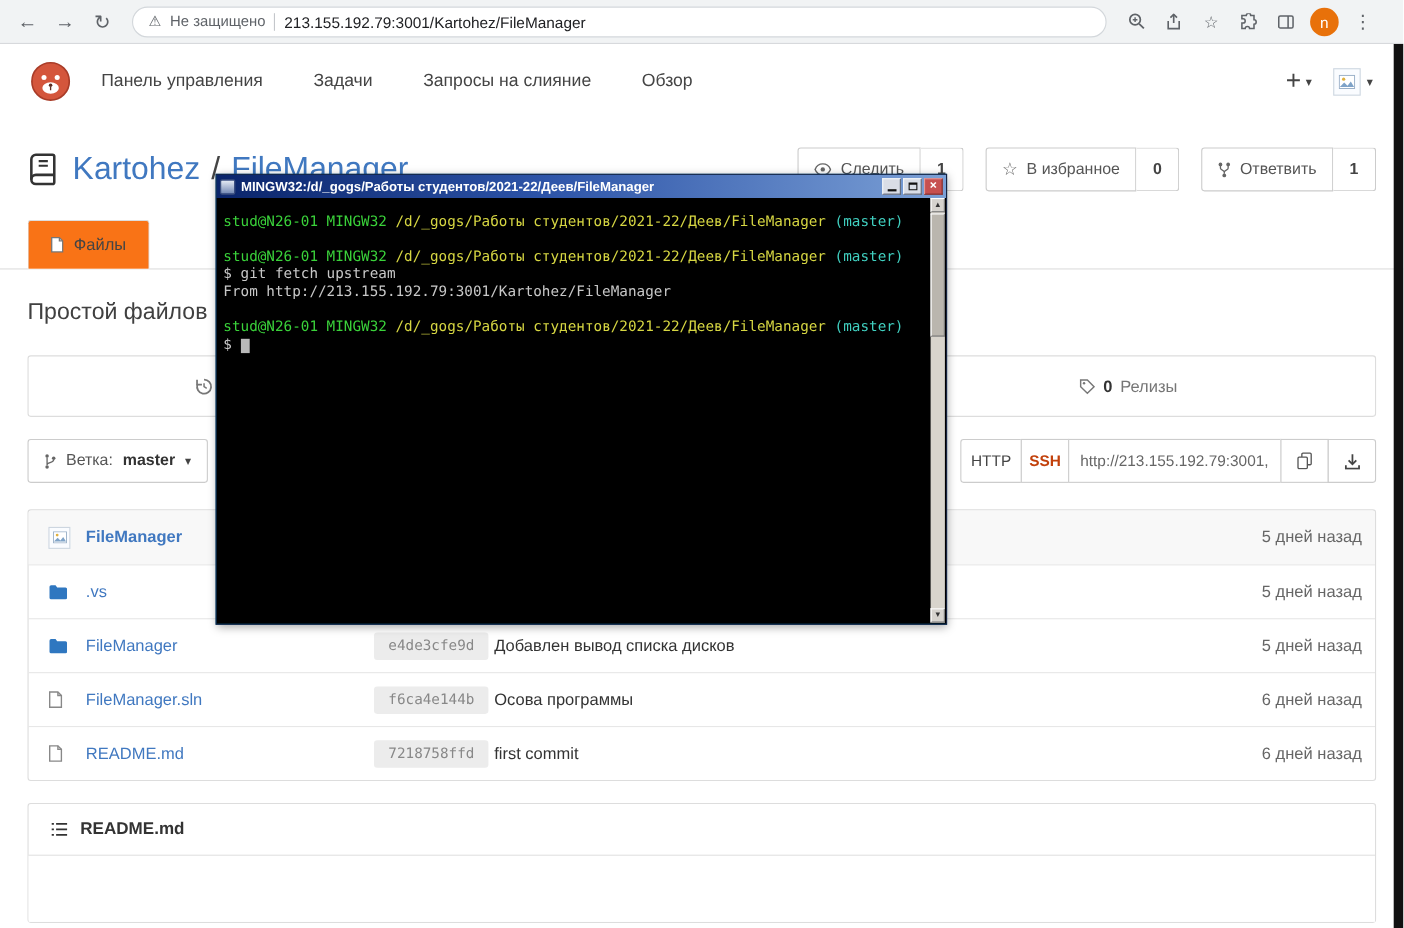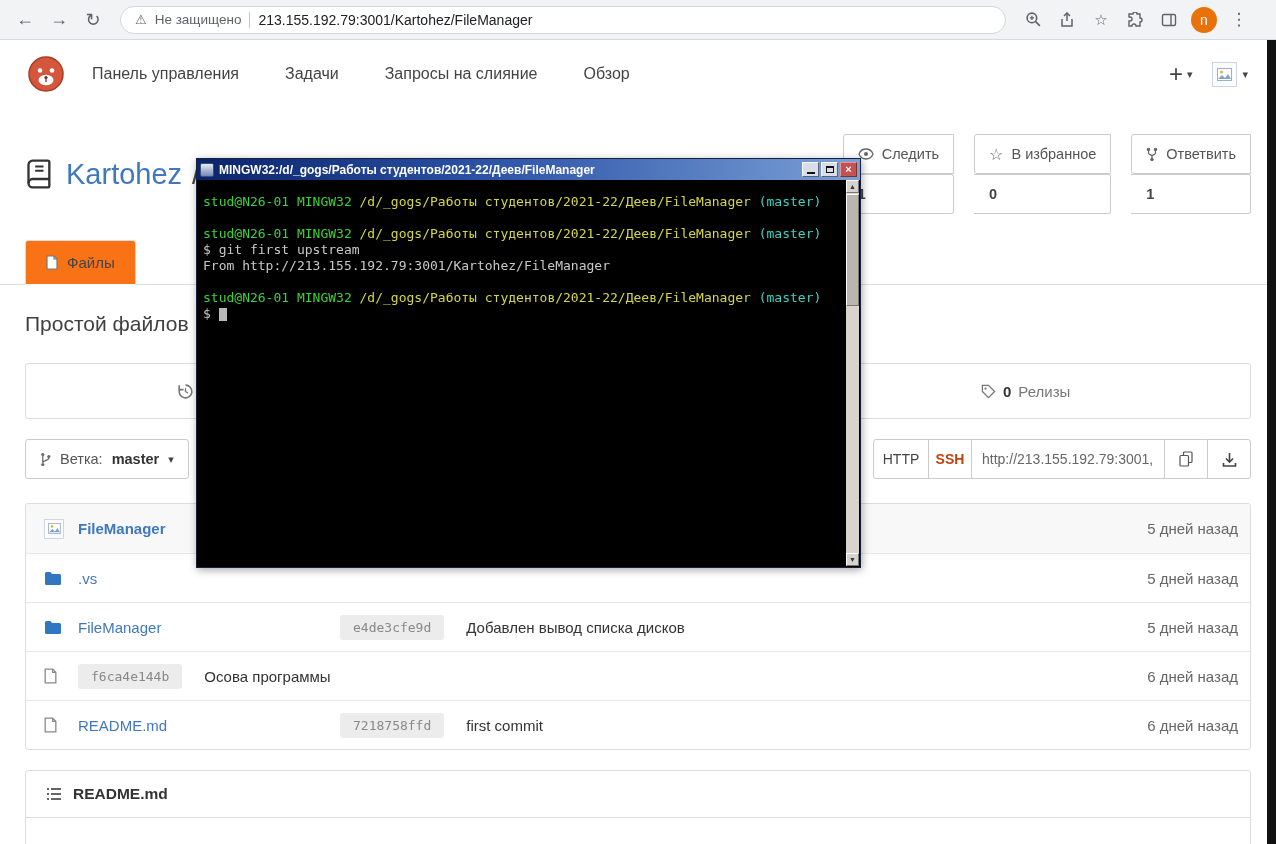--- a/index.html
+++ b/index.html
@@ -30,21 +30,21 @@
   .nav-avatar-wrap { display:flex; align-items:center; gap:5px; }
   .nav-avatar { width:25px; height:25px; border:1px solid #cdd6e0; background:#fafcff; display:flex; align-items:center; justify-content:center; }
 
   
   .repo-header { display:flex; align-items:center; padding:26px 25px 16px 25px; }
   .repo-book-icon { color:#333; margin-right:14px; display:flex; }
   .repo-title { font-size:29px; color:#4078c0; display:flex; align-items:baseline; gap:10px; }
   .repo-title a { color:#4078c0; text-decoration:none; }
   .repo-sep { color:#444; }
   .repo-actions { margin-left:auto; display:flex; gap:20px; }
-  .action-group { display:flex; font-size:14.5px;flex-direction:column; }
+  .action-group { display:flex; font-size:14.5px; }
   .action-main { display:flex; align-items:center; gap:8px; padding:0 14px; height:40px; border:1px solid #ccc; border-radius:3px 0 0 3px; color:#555; background:#fff; }
   .action-count { display:flex; align-items:center; padding:0 15px; height:40px; border:1px solid #ccc; border-left:none; border-radius:0 3px 3px 0; font-weight:bold; color:#444; background:#fff; }
   .action-icon { display:flex; color:#666; }
   .star-glyph { font-size:16px; color:#666; }
 
   
   .tabs { margin-top:10px; padding:0 25px; border-bottom:1px solid #ddd; display:flex; }
   .tab-active { display:flex; align-items:center; gap:9px; padding:13px 20px; border:1px solid #ddd; border-bottom:1px solid #fff; margin-bottom:-1px; border-radius:3px 3px 0 0; font-size:15px; color:#444; background:#f97316; }
 
   
@@ -68,21 +68,21 @@
   .icon-btn { width:44px; margin-left:-1px; }
   .dl-btn { border-radius:0 3px 3px 0; }
 
   
   .file-table { margin:24px 25px 0; border:1px solid #ddd; border-radius:3px; background:#fff; }
   .f-row { height:49px; display:flex; align-items:center; padding:0 12px 0 18px; border-top:1px solid #e7e7e7; font-size:15px; }
   .f-row:first-child { border-top:none; background:#f8f8f8; border-radius:3px 3px 0 0; }
   .f-icon { width:34px; display:flex; align-items:center; }
   .f-name { color:#4078c0; text-decoration:none; width:262px; white-space:nowrap; overflow:hidden; }
   .f-sha { font-family:"DejaVu Sans Mono", monospace; font-size:13px; color:#888; background:#ececec; padding:5px 13px; border-radius:3px; text-decoration:none; }
-  .f-msg { margin-left:22px; color:#333; }
+  .f-msg { margin-left:5px; color:#333; }
   .f-age { margin-left:auto; color:#666; }
   .avatar-ph { width:20px; height:20px; border:1px solid #cdd6e0; background:#fafcff; display:flex; align-items:center; justify-content:center; margin-right:14px; }
   .committer { color:#4078c0; font-weight:bold; text-decoration:none; }
 
   
   .readme-panel { margin:20px 25px 0; border:1px solid #ddd; border-radius:3px; background:#fff; }
   .readme-header { display:flex; align-items:center; gap:11px; padding:14px 20px; font-size:15.5px; font-weight:bold; color:#333; border-bottom:1px solid #ddd; }
   .readme-body { height:60px; background:#fff; }
 
   
@@ -340,20 +340,21 @@
       <a class="f-msg" href="#" style="text-decoration:none;color:#333;">Добавлен вывод списка дисков</a>
       <span class="f-age">5 дней назад</span>
     </div>
     <div class="f-row">
       <span class="f-icon">
         <svg width="13" height="16" viewBox="0 0 12 15">
             <path d="M1 1h7l3 3v10H1z" fill="#fff" stroke="#888" stroke-width="1.2"></path>
             <path d="M8 1v3h3" fill="none" stroke="#888" stroke-width="1.2"></path>
           </svg>
       </span>
+      <a class="f-name" href="#">FileManager.sln</a>
       <a class="f-sha" href="#">f6ca4e144b</a>
       <a class="f-msg" href="#" style="text-decoration:none;color:#333;">Осова программы</a>
       <span class="f-age">6 дней назад</span>
     </div>
     <div class="f-row">
       <span class="f-icon">
         <svg width="13" height="16" viewBox="0 0 12 15">
             <path d="M1 1h7l3 3v10H1z" fill="#fff" stroke="#888" stroke-width="1.2"></path>
             <path d="M8 1v3h3" fill="none" stroke="#888" stroke-width="1.2"></path>
           </svg>
@@ -389,21 +390,21 @@
         </span>
       <span class="term-btn max">
           <span></span>
         </span>
       <span class="term-btn close">×</span>
     </div>
     <div class="term-body">
       <div class="tline"><span class="t-green">stud@N26-01</span><span class="t-green"> </span><span class="t-green">MINGW32</span><span> </span><span class="t-yellow">/d/_gogs/Работы студентов/2021-22/Деев/FileManager</span><span> </span><span class="t-cyan">(master)</span></div>
       <div class="tline"></div>
       <div class="tline"><span class="t-green">stud@N26-01</span><span class="t-green"> </span><span class="t-green">MINGW32</span><span> </span><span class="t-yellow">/d/_gogs/Работы студентов/2021-22/Деев/FileManager</span><span> </span><span class="t-cyan">(master)</span></div>
-      <div class="tline">$ git first upstream</div>
+      <div class="tline">$ git fetch upstream</div>
       <div class="tline">From http://213.155.192.79:3001/Kartohez/FileManager</div>
       <div class="tline"></div>
       <div class="tline"><span class="t-green">stud@N26-01</span><span class="t-green"> </span><span class="t-green">MINGW32</span><span> </span><span class="t-yellow">/d/_gogs/Работы студентов/2021-22/Деев/FileManager</span><span> </span><span class="t-cyan">(master)</span></div>
       <div class="tline"><span>$ </span><span class="cursor"></span></div>
     </div>
     <div class="term-scroll">
       <span class="scroll-arrow scroll-up">▲</span>
       <span class="scroll-thumb"></span>
       <span class="scroll-arrow scroll-down">▼</span>
     </div>

